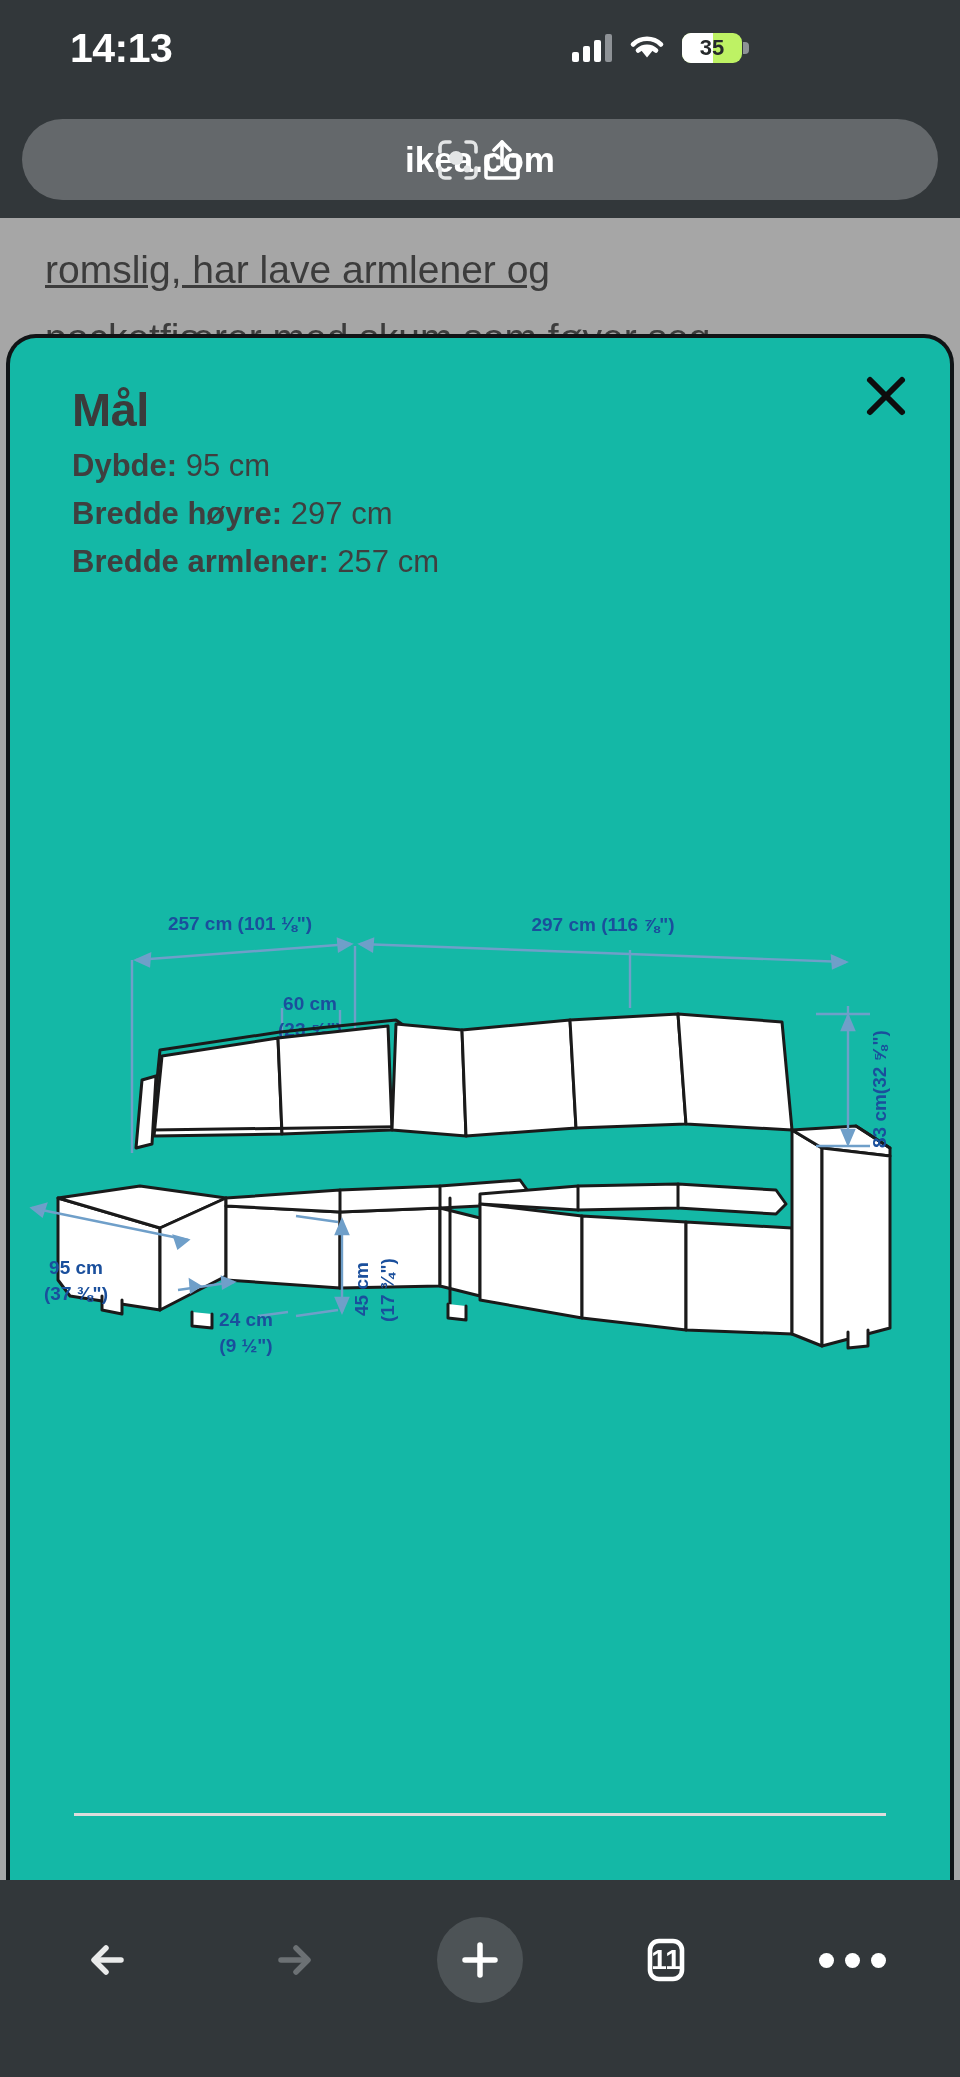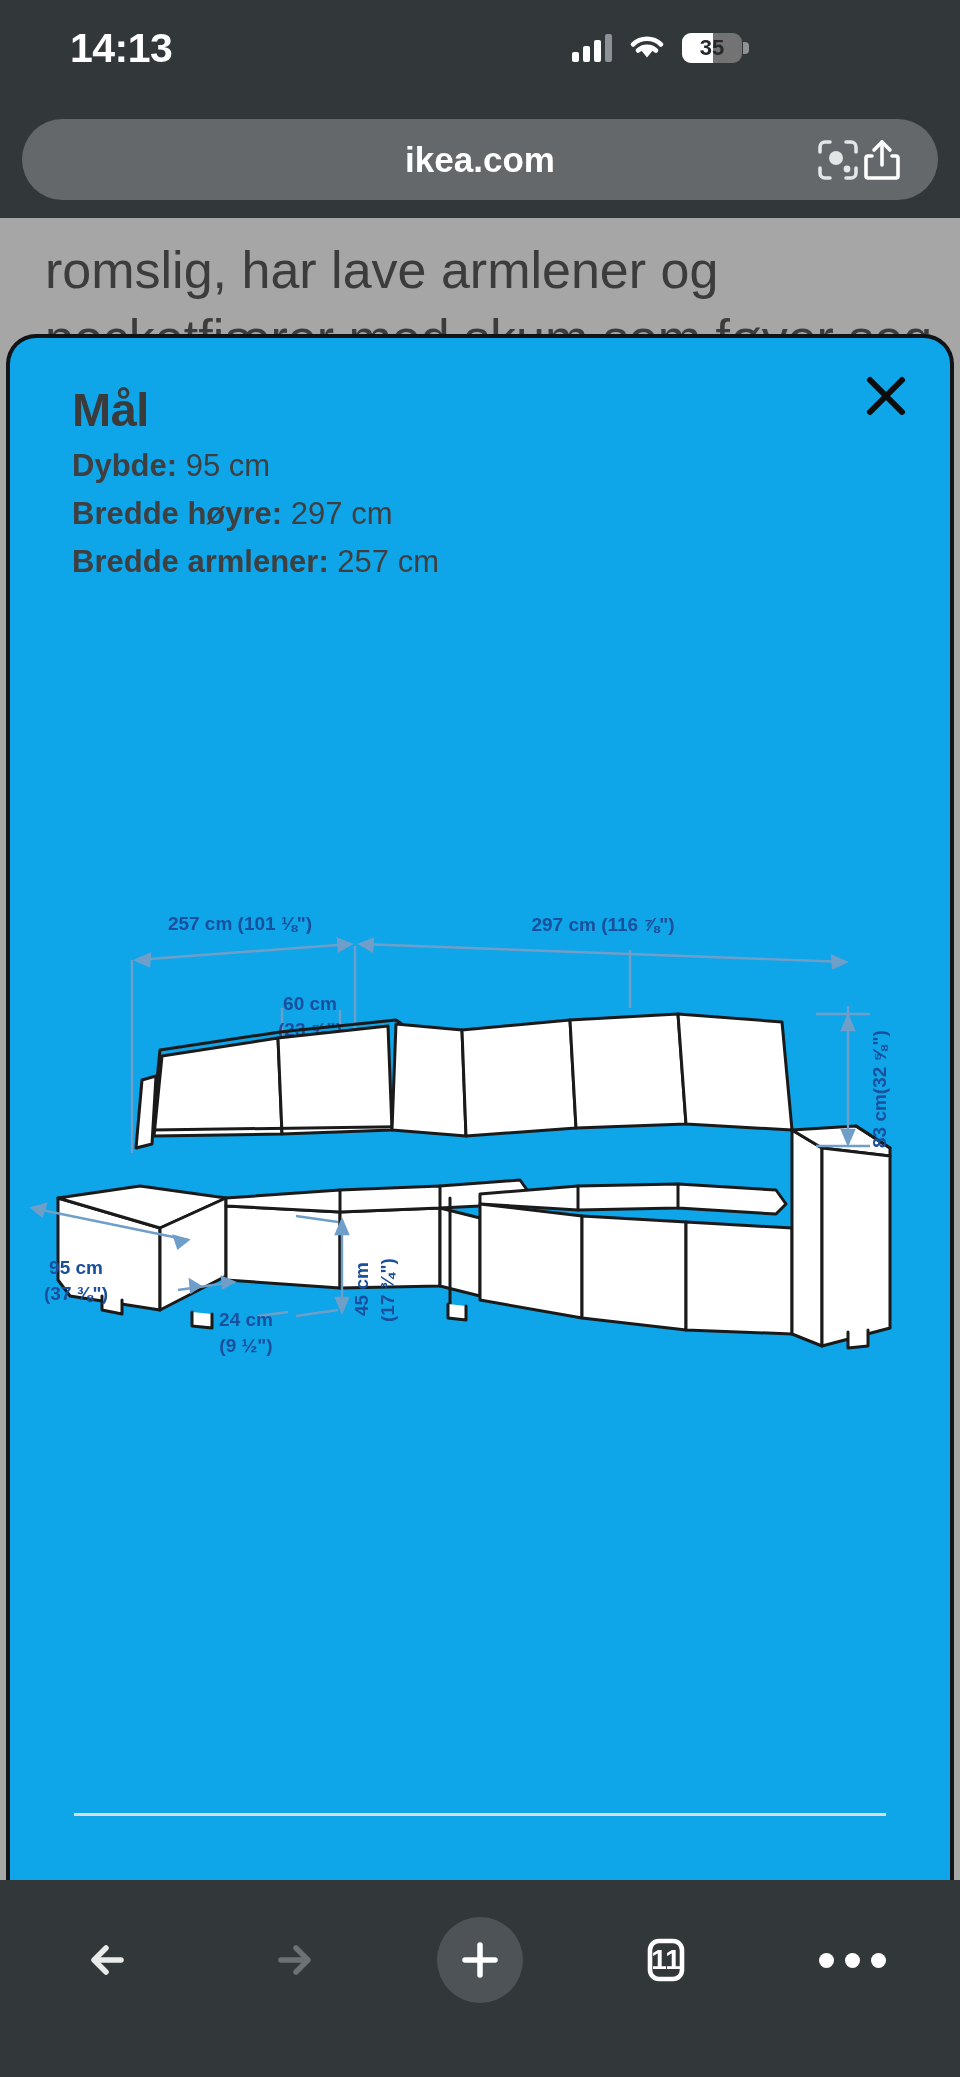--- a/index.html
+++ b/index.html
@@ -36,21 +36,21 @@
   .sig-bars { display: flex; align-items: flex-end; gap: 4px; height: 28px; }
   .sig-bars i { display:block; width: 7px; background:#ffffff; border-radius: 2px; }
   .sig-bars i:nth-child(1){height:10px;}
   .sig-bars i:nth-child(2){height:16px;}
   .sig-bars i:nth-child(3){height:22px;}
   .sig-bars i:nth-child(4){height:28px; background:#8e9296;}
   .batt {
     position: relative;
     width: 60px; height: 30px;
     border-radius: 9px;
-    background: #737373;
+    background: #bef264;
     display: flex; align-items: center; justify-content: flex-start;
     overflow: visible;
   }
   .batt .fill {
     position:absolute; left:0; top:0; bottom:0;
     width: 52%;
     background:#ffffff;
     border-radius: 9px 0 0 9px;
   }
   .batt .lvl {
@@ -67,21 +67,21 @@
     background:#8e9296;
   }
 
   
   #url-bar {
     position: absolute; top: 119px; left: 22px;
     width: 916px; height: 81px;
     background: #64686b;
     border-radius: 41px;
     display: flex; align-items: center;
-    justify-content: flex-end;
+    justify-content: center;
     padding: 0 34px;
   }
   #url-text {
     position: absolute; left: 0; right: 0;
     text-align: center;
     color: #ffffff;
     font-size: 35px;
     font-weight: bold;
     pointer-events: none;
   }
@@ -90,31 +90,32 @@
   
   #page-behind {
     position: absolute; top: 218px; left: 0;
     width: 960px; height: 1662px;
     background: #a6a6a6;
     padding: 18px 45px 0 45px;
     overflow: hidden;
   }
   .behind-line {
     color: #3c3c3c;
-    font-size: 52px;
+    font-size: 39px;
     line-height: 68px;
     white-space: nowrap;
+    text-decoration: underline;
   }
 
   
   #modal {
     position: absolute;
     top: 334px; left: 6px;
     width: 948px; height: 1546px;
-    background: #0ea5e9;
+    background: #14b8a6;
     border: 4px solid #111416;
     border-bottom: none;
     border-radius: 30px 30px 0 0;
     overflow: hidden;
   }
   #modal-close {
     position: absolute; top: 28px; right: 34px;
     width: 60px; height: 60px;
     display:flex; align-items:center; justify-content:center;
   }

